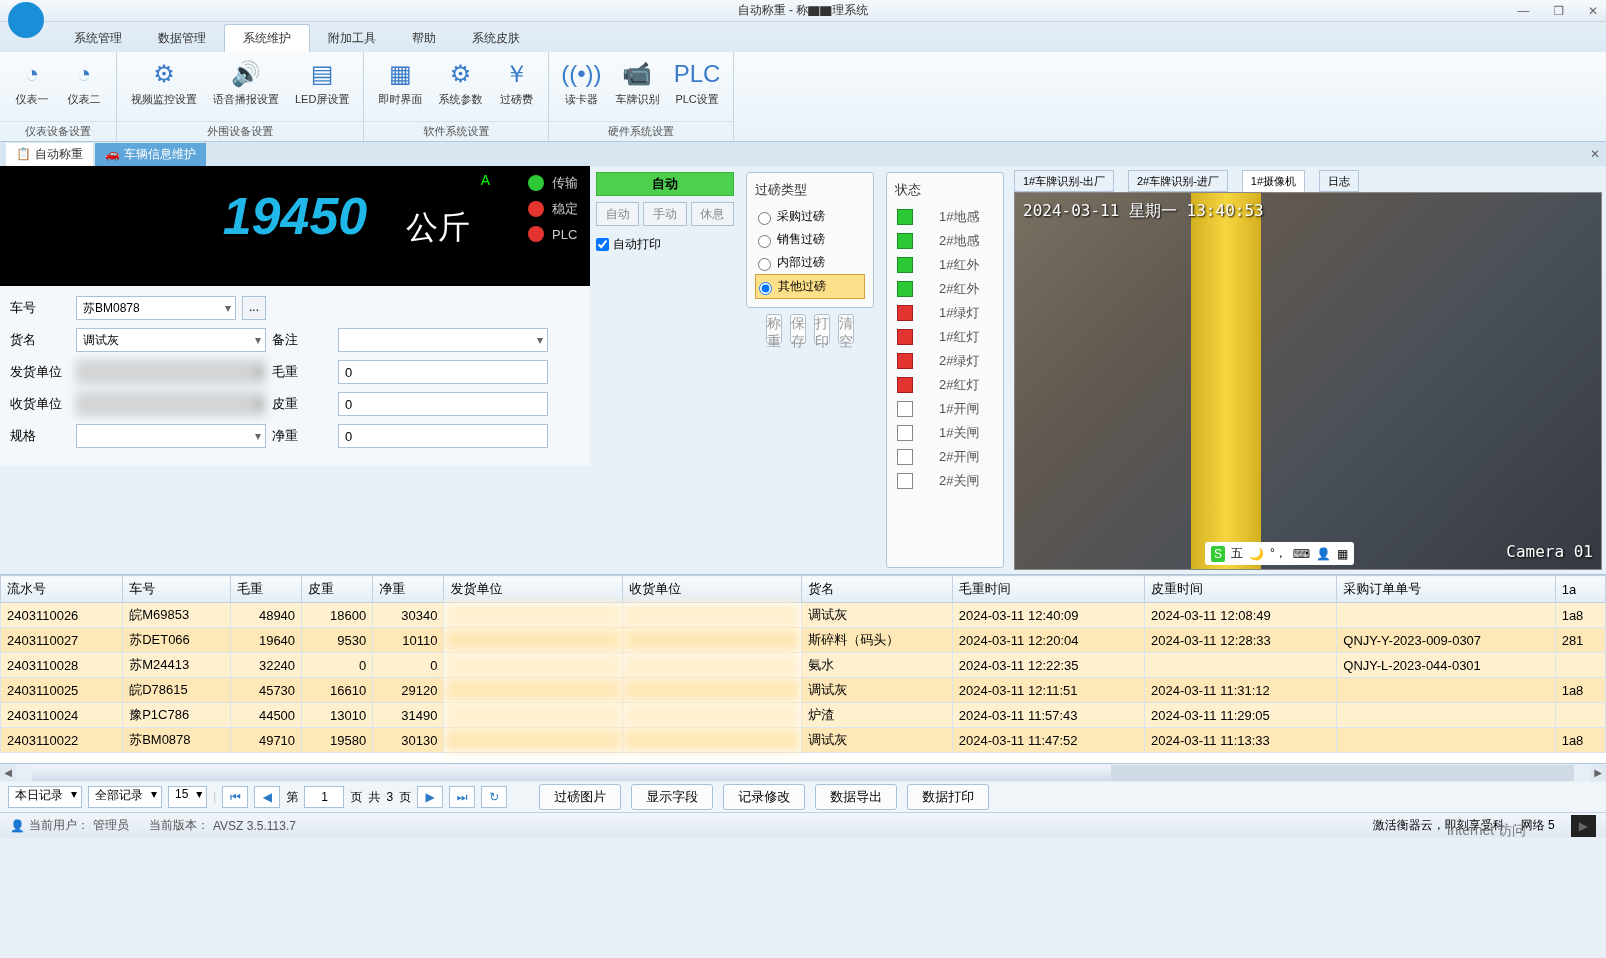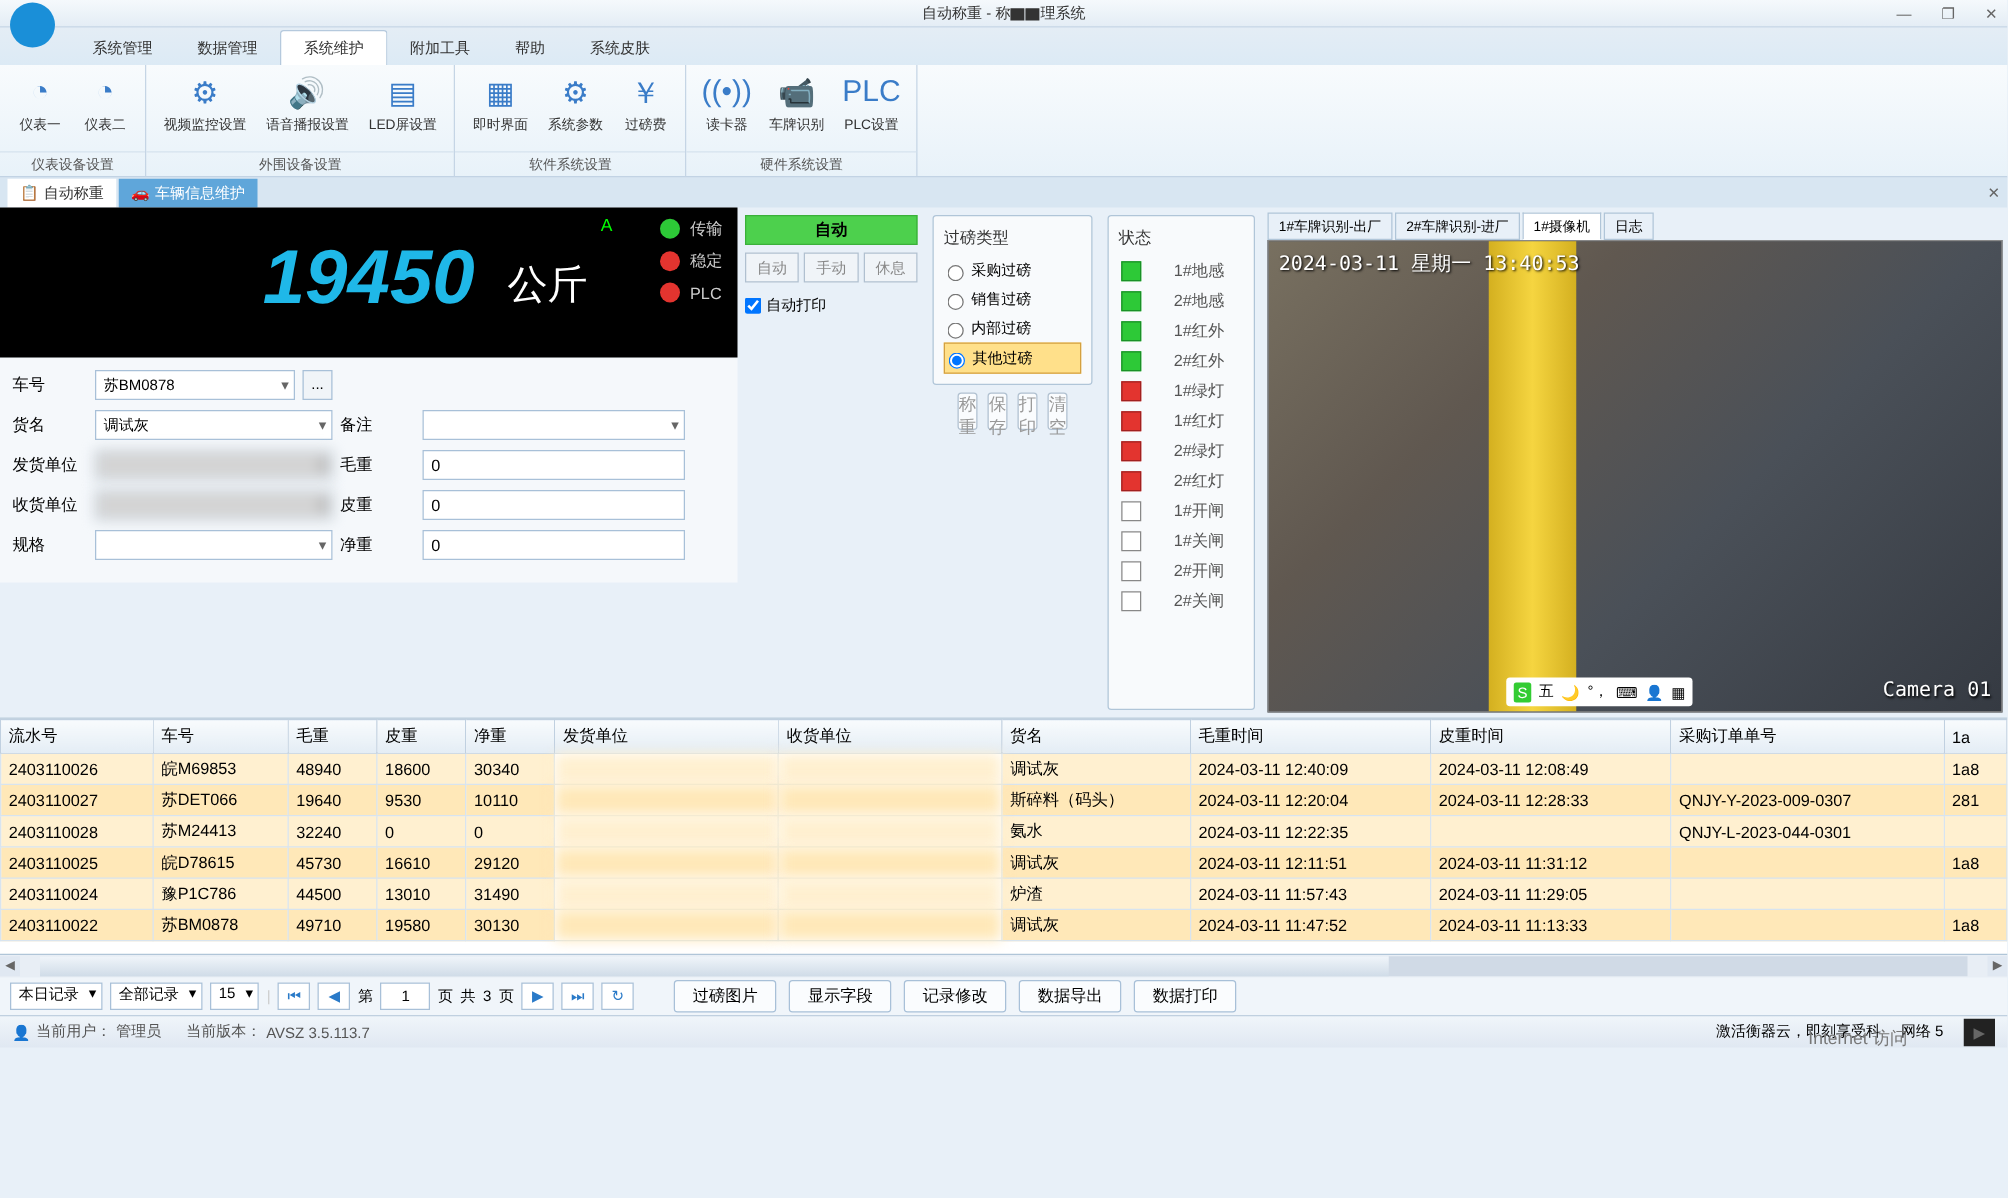--- a/index.html
+++ b/index.html
@@ -19,21 +19,21 @@
 .ribbon-icon{width:32px;height:32px;margin-bottom:2px;display:flex;align-items:center;justify-content:center;font-size:24px;color:#3a7cc8}
 .ribbon-label{font-size:11px;color:#333;white-space:nowrap}
 .ribbon-group-label{text-align:center;font-size:11px;color:#555;padding:2px;border-top:1px solid #d5e2ee}
 .doc-tabs{height:24px;background:#d8e6f2;display:flex;align-items:center;padding-left:6px;position:relative}
 .doc-tab{padding:3px 10px;background:#5fa6da;color:#fff;margin-right:2px;cursor:pointer;display:flex;align-items:center;gap:4px;font-size:12px}
 .doc-tab.active{background:#fff;color:#333}
 .doc-tab-close{position:absolute;right:6px;color:#666;cursor:pointer}
 .main-area{display:flex;height:408px}
 .left-panel{width:590px;display:flex;flex-direction:column}
 .weight-display{height:120px;background:#000;display:flex;position:relative}
-.weight-number{color:#1fb8e8;font-size:61px;font-style:italic;font-weight:bold;padding:20px 30px;flex:1;text-align:center}
+.weight-number{color:#1fb8e8;font-size:52px;font-style:italic;font-weight:bold;padding:20px 30px;flex:1;text-align:center}
 .weight-unit{color:#fff;font-size:32px;position:absolute;right:120px;top:40px}
 .weight-marker{position:absolute;top:6px;right:100px;color:#0f0;font-size:14px}
 .status-lights{position:absolute;right:8px;top:8px;display:flex;flex-direction:column;gap:8px}
 .status-light{display:flex;align-items:center;gap:8px}
 .light-dot{width:16px;height:16px;border-radius:50%}
 .light-green{background:#2dc937}
 .light-red{background:#e3342f}
 .light-label{color:#ccc;font-size:13px}
 .form-area{flex:1;padding:10px;background:#f5f8fb}
 .form-row{display:flex;align-items:center;margin-bottom:8px;gap:6px}
@@ -53,35 +53,35 @@
 .radio-row.sel{background:#ffe08a;border:1px solid #d4a040}
 .status-row{display:flex;align-items:center;gap:26px;padding:3px 2px}
 .status-sq{width:16px;height:16px;border:1px solid #888}
 .status-sq.on{background:#2dc937;border-color:#1a9027}
 .status-sq.red{background:#e3342f;border-color:#a02020}
 .status-sq.off{background:#fff}
 .status-label{font-size:13px;color:#555}
 .action-btns{display:flex;flex-direction:row;gap:8px;padding:0 20px}
 .action-btn{height:30px;border:1px solid #b0c0d0;background:#fafcfe;color:#999;border-radius:3px;font-size:14px}
 .right-panel{flex:1;padding:4px}
-.cam-tabs{display:flex;height:22px;gap:2px}
+.cam-tabs{display:flex;height:22px;gap:14px}
 .cam-tab{padding:3px 8px;border:1px solid #b0c5d8;background:#e8f0f8;font-size:11px;cursor:pointer;white-space:nowrap}
 .cam-tab.active{background:#fff;border-bottom:1px solid #fff}
 .cam-view{height:378px;background:#3a4048;border:1px solid #888;position:relative;background-image:linear-gradient(135deg,#787060 0%,#605850 30%,#4a5058 60%,#353a42 100%)}
 .cam-overlay{position:absolute;top:8px;left:8px;color:#fff;font-size:16px;text-shadow:1px 1px 2px #000;font-family:monospace}
 .cam-label{position:absolute;bottom:8px;right:8px;color:#fff;font-size:16px;text-shadow:1px 1px 2px #000;font-family:monospace}
 .cam-yellow{position:absolute;left:30%;top:0;width:70px;height:100%;background:linear-gradient(90deg,#d4b020,#f5d540,#d4b020)}
 .cam-toolbar{position:absolute;bottom:4px;left:190px;background:#fff;padding:3px 6px;border-radius:3px;display:flex;gap:6px;align-items:center;font-size:12px}
 .grid-area{height:190px;overflow:auto;background:#fff;border-top:1px solid #b0c5d8;border-bottom:1px solid #b0c5d8}
 table{border-collapse:collapse;width:100%}
 th{background:linear-gradient(#f8fbfd,#e4edf5);border:1px solid #c0d0e0;padding:4px 6px;text-align:left;font-weight:normal;font-size:13px;position:sticky;top:0}
 td{border:1px solid #d8e4ef;padding:3px 6px;font-size:13px;white-space:nowrap}
 tr.odd td{background:#fff0d0}
 tr.even td{background:#ffe8b8}
-.td-r{text-align:left}
+.td-r{text-align:right}
 .pager{height:30px;background:#f0f5fa;display:flex;align-items:center;padding:0 8px;gap:6px}
 .pager-select{height:22px;border:1px solid #a8c0d8;padding:0 18px 0 6px;background:#fff;position:relative}
 .pager-select::after{content:"▾";position:absolute;right:4px}
 .pager-btn{width:26px;height:22px;border:1px solid #a8c0d8;background:#fff;display:flex;align-items:center;justify-content:center;cursor:pointer;color:#2a7ac8}
 .pager-input{width:40px;height:22px;border:1px solid #a8c0d8;text-align:center}
 .pager-act{padding:3px 14px;border:1px solid #a8c0d8;background:#fafcfe;border-radius:3px;cursor:pointer;font-size:13px}
 .statusbar{height:26px;background:linear-gradient(#f0f5fa,#e0e8f2);display:flex;align-items:center;padding:0 10px;gap:20px;position:relative;border-top:1px solid #c0d0e0}
 .status-item{display:flex;align-items:center;gap:4px;font-size:12px;color:#555}
 .status-right{position:absolute;right:10px;display:flex;gap:16px;align-items:center}
 .hscroll{height:18px;background:#e8eef5;display:flex;align-items:center}

